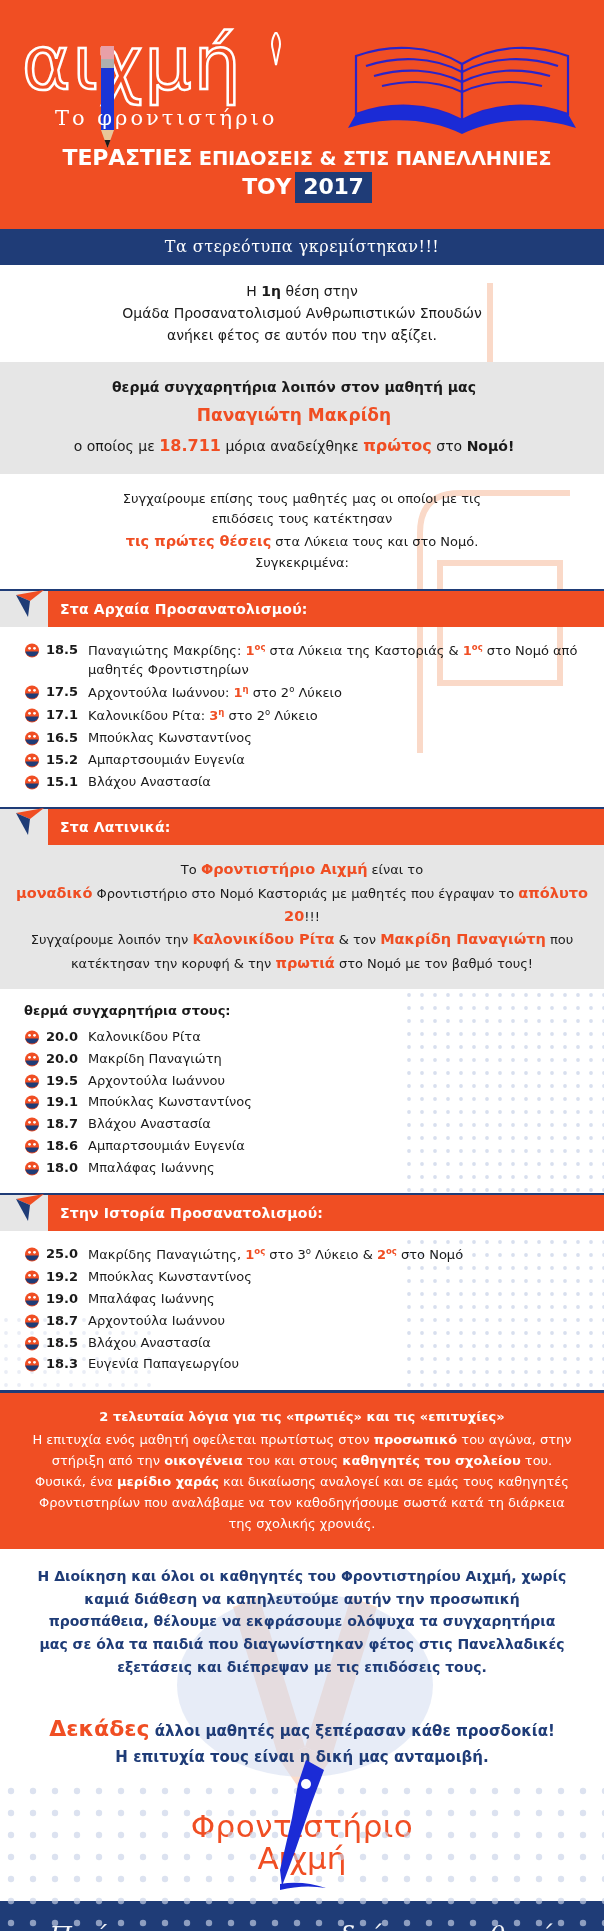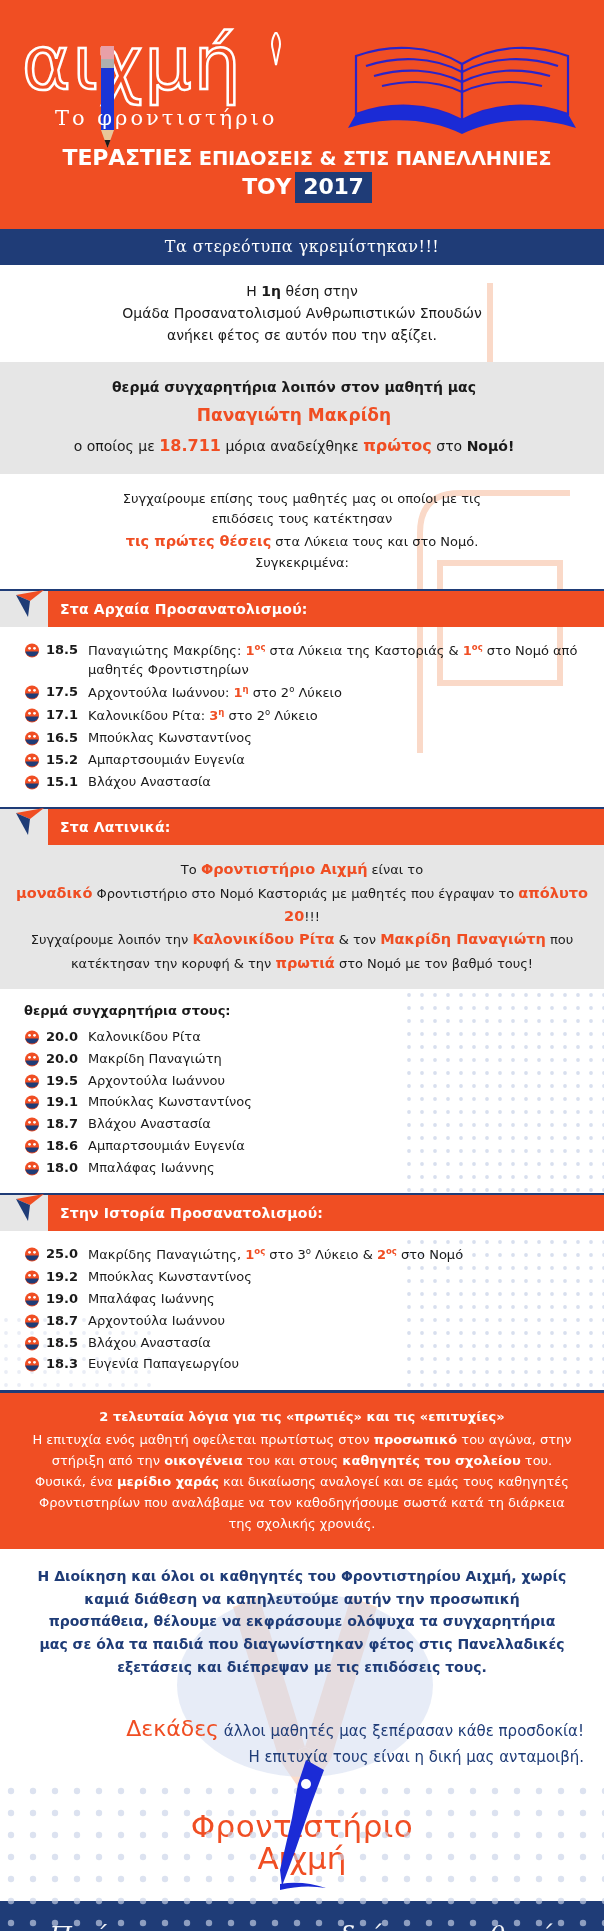--- a/index.html
+++ b/index.html
@@ -202,24 +202,24 @@
     position: relative; z-index: 2;
     text-align: center;
     padding: 16px 34px 12px 34px;
     font-size: 14px;
     line-height: 1.62;
     color: #1F3C77;
     font-weight: bold;
   }
   .finale {
     position: relative; z-index: 2;
-    text-align: right;
+    text-align: center;
     padding: 22px 20px 10px 20px;
     color: #1F3C77;
-    font-weight: normal;
+    font-weight: bold;
     font-size: 15px;
     line-height: 1.55;
   }
   .finale .dek { color: #F04E23; font-size: 22px; }
 
   
   .footer-logo {
     position: relative; z-index: 2;
     text-align: center;
     padding: 30px 0 26px 0;

